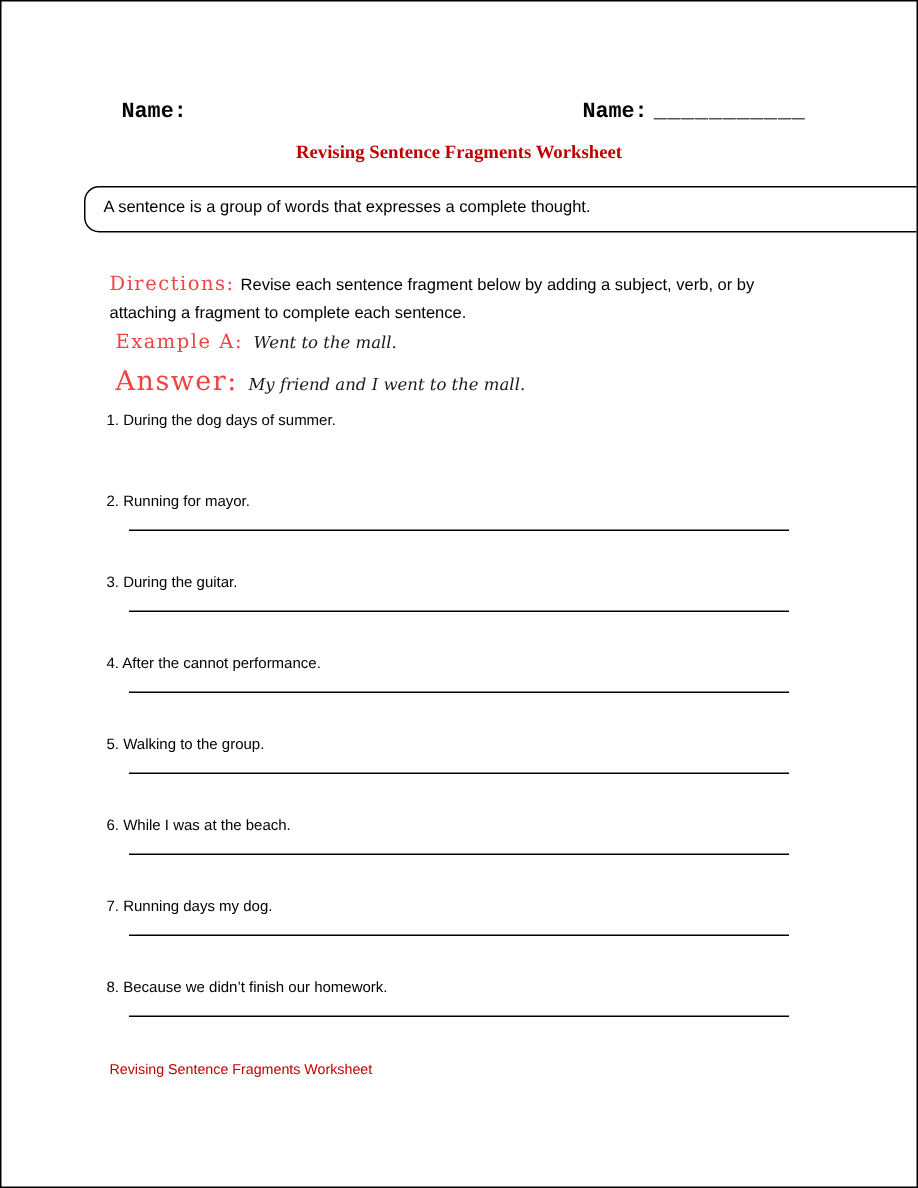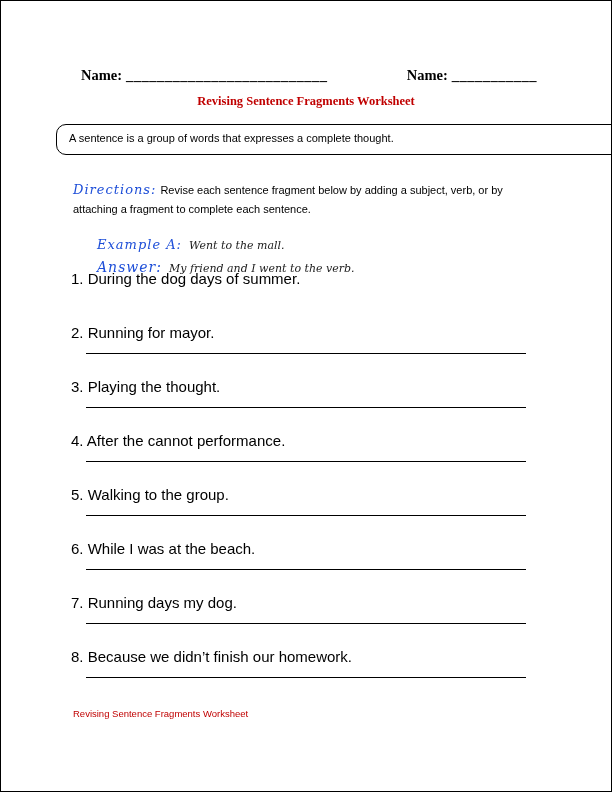--- a/index.html
+++ b/index.html
@@ -16,21 +16,21 @@
     margin: 0 auto;
   }
 
   .header-row {
     position: absolute;
     top: 66px;
     left: 80px;
     right: 74px;
     display: flex;
     justify-content: space-between;
-    font-family: Liberation Serif, serif;
+    font-family: Liberation Mono, monospace;
     font-weight: bold;
     font-size: 14.5px;
     white-space: nowrap;
   }
   .field-group { display: inline-flex; align-items: baseline; }
   .field-label { margin-right: 4px; }
   .blank-line { font-weight: bold; letter-spacing: 0.5px; }
 
   .title {
     position: absolute;
@@ -59,40 +59,39 @@
   .directions {
     position: absolute;
     top: 179px;
     left: 72px;
     width: 455px;
     font-size: 11px;
     line-height: 1.6;
   }
   .fancy {
     font-family: "DejaVu Serif", serif;
-    font-style: italic;
-    color: #1d4ed8;
+    color: #ef4444;
     font-size: 13px;
     letter-spacing: 1px;
     margin-right: 4px;
   }
 
-  .example { position: absolute; top: 234px; left: 76px; font-size: 11px; margin-left: 20px; }
+  .example { position: absolute; top: 218px; left: 76px; font-size: 11px; }
   .example-row { margin-bottom: 2px; line-height: 1.5; }
-  .fancy-big { font-size: 14px; }
+  .fancy-big { font-size: 18px; }
   .hand {
     font-family: "DejaVu Serif", serif;
     font-style: italic;
     font-size: 11px;
     color: #1a1a1a;
   }
 
   .items { position: absolute; top: 269px; left: 70px; width: 462px; }
   .item { position: relative; height: 54px; }
-  .item-text { font-size: 15px; }
+  .item-text { font-size: 10px; }
   .answer-line {
     position: absolute;
     top: 29px;
     left: 15px;
     width: 440px;
     border-bottom: 1.3px solid #000;
     height: 0;
   }
 
   .footer {
@@ -104,21 +103,20 @@
   }
 </style>
 </head>
 <body>
 
 <div class="page">
 
   <div class="header-row">
     <span class="field-group">
       <span class="field-label">Name:</span>
-      <span class="blank-line">__________________________</span>
     </span>
     <span class="field-group">
       <span class="field-label">Name:</span>
       <span class="blank-line">___________</span>
     </span>
   </div>
 
   <div class="title">Revising Sentence Fragments Worksheet</div>
 
   <div class="def-box">
@@ -129,37 +127,37 @@
     <span class="fancy">Directions:</span><span>Revise each sentence fragment below by adding a subject, verb, or by attaching a fragment to complete each sentence.</span>
   </div>
 
   <div class="example">
     <div class="example-row">
       <span class="fancy">Example A:</span>
       <span class="hand">Went to the mall.</span>
     </div>
     <div class="example-row">
       <span class="fancy fancy-big">Answer:</span>
-      <span class="hand">My friend and I went to the verb.</span>
+      <span class="hand">My friend and I went to the mall.</span>
     </div>
   </div>
 
   <div class="items">
 
     <div class="item">
       <span class="item-text"><span>1.</span> <span>During the dog days of summer.</span></span>
     </div>
 
     <div class="item">
       <span class="item-text"><span>2.</span> <span>Running for mayor.</span></span>
       <div class="answer-line"></div>
     </div>
 
     <div class="item">
-      <span class="item-text"><span>3.</span> <span>Playing the thought.</span></span>
+      <span class="item-text"><span>3.</span> <span>During the guitar.</span></span>
       <div class="answer-line"></div>
     </div>
 
     <div class="item">
       <span class="item-text"><span>4.</span> <span>After the cannot performance.</span></span>
       <div class="answer-line"></div>
     </div>
 
     <div class="item">
       <span class="item-text"><span>5.</span> <span>Walking to the group.</span></span>

